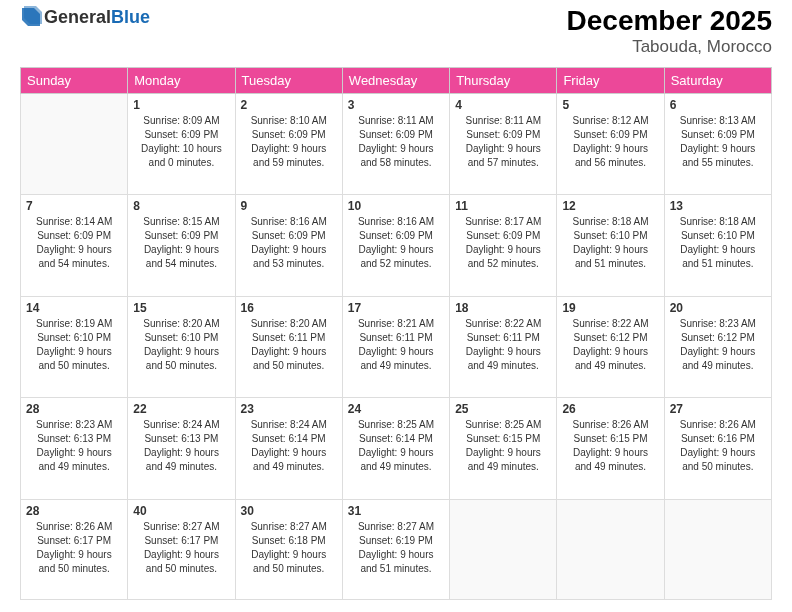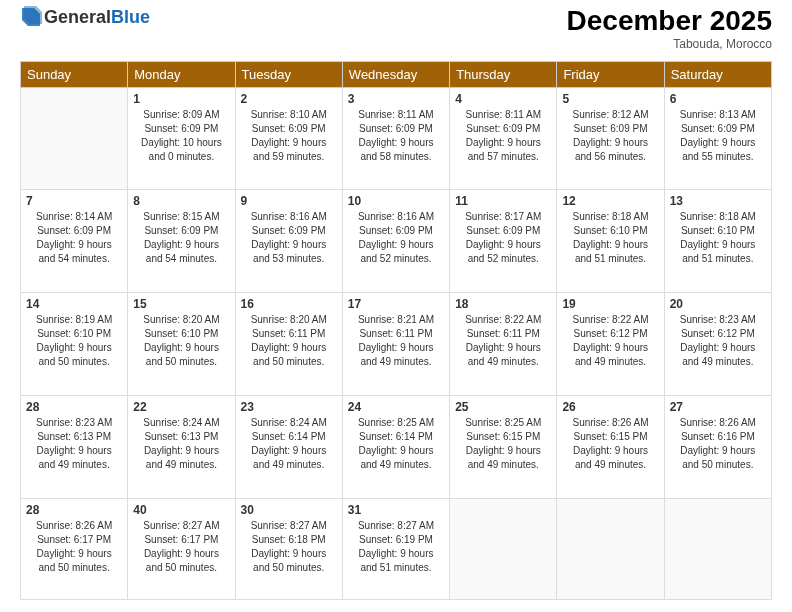--- a/index.html
+++ b/index.html
@@ -44,30 +44,30 @@
     .title-section {
       text-align: right;
     }
     .month-title {
       font-size: 28px;
       font-weight: bold;
       color: #000000;
       line-height: 1.1;
     }
     .subtitle {
-      font-size: 12px;
+      font-size: 17px;
       color: #555;
     }
     .calendar-table {
       width: 100%;
       border-collapse: collapse;
       flex: 1;
     }
     .calendar-table th {
-      background-color: #a16207;
+      background-color: #ec4899;
       color: white;
       text-align: left;
       padding: 5px 6px;
       font-size: 13px;
       font-weight: normal;
       border: 1px solid #ccc;
     }
     .calendar-table td {
       vertical-align: top;
       border: 1px solid #ddd;

